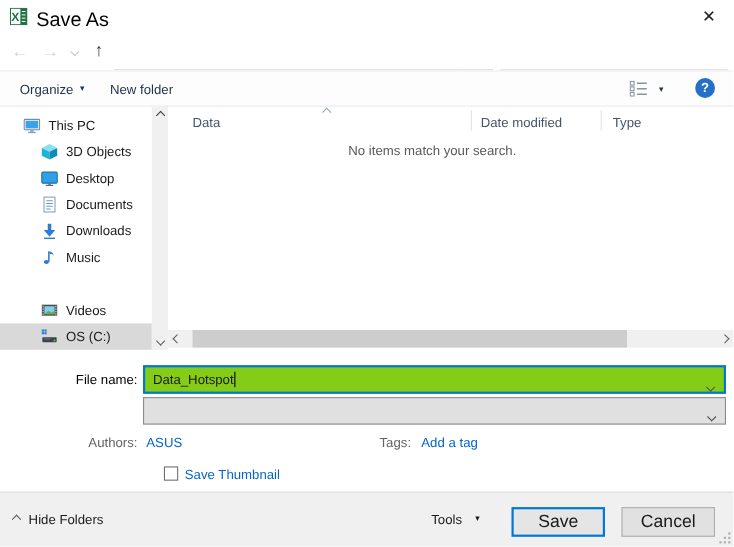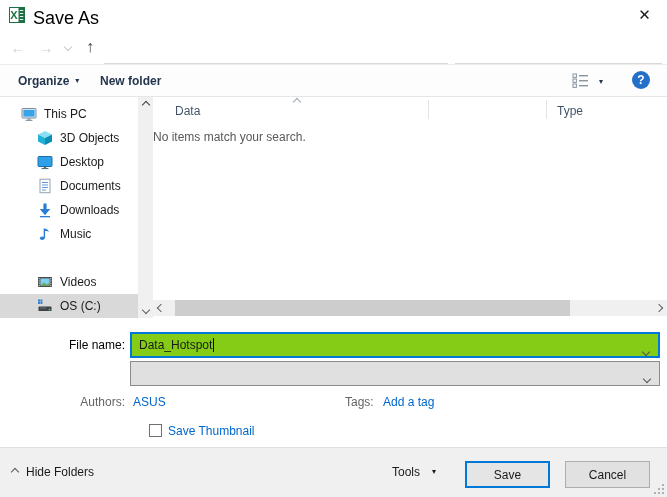--- a/index.html
+++ b/index.html
@@ -31,21 +31,21 @@
   .crumb{color:#1a1a1a;cursor:pointer;white-space:nowrap;}
   .crumb-sep{color:#5a5a5a;font-size:12px;}
   .bc-chevron{margin-left:auto;color:#555;cursor:pointer;}
   .refresh-box{position:absolute;left:420px;top:33px;width:28px;height:27px;border:1px solid #d9d9d9;border-left:none;box-sizing:border-box;display:flex;align-items:center;justify-content:center;color:#3a3a3a;font-size:14px;cursor:pointer;background:#fff;}
   .search-box{position:absolute;left:455px;top:33px;width:207px;height:27px;border:1px solid #d9d9d9;box-sizing:border-box;background:#fff;display:flex;align-items:center;}
   .search-input{flex:1;border:none;outline:none;font-family:inherit;font-size:12px;padding:0 4px 0 8px;color:#1a1a1a;background:transparent;}
   .search-input::placeholder{color:#8f8f8f;}
   .search-mag{width:24px;display:flex;align-items:center;justify-content:center;}
 
   
-  .toolbar{position:absolute;left:0;top:64px;width:667px;height:33px;background:#fdfdfd;border-top:1px solid #ededed;border-bottom:1px solid #e6e6e6;box-sizing:border-box;font-weight:bold;}
+  .toolbar{position:absolute;left:0;top:64px;width:667px;height:33px;background:#fdfdfd;border-top:1px solid #ededed;border-bottom:1px solid #e6e6e6;box-sizing:border-box;}
   .tb-btn{position:absolute;top:0;height:31px;display:flex;align-items:center;gap:6px;color:#24354d;cursor:pointer;}
   .organize{left:18px;}
   .newfolder{left:100px;}
   .tri{font-size:8px;line-height:1;}
   .view-btn{position:absolute;left:572px;top:8px;display:flex;align-items:center;gap:9px;cursor:pointer;color:#52616e;}
   .help-btn{position:absolute;left:632px;top:71px;width:18px;height:18px;border-radius:50%;background:#2470c8;color:#fff;font-weight:bold;font-size:12px;display:flex;align-items:center;justify-content:center;cursor:pointer;}
 
   
   .sidebar{position:absolute;left:0;top:97px;width:138px;height:221px;background:#fff;padding-left:9px;}
   .side-item{position:absolute;left:0;width:138px;height:24px;display:flex;align-items:center;gap:7px;cursor:pointer;box-sizing:border-box;}
@@ -61,21 +61,21 @@
 
   .filelist{position:absolute;left:153px;top:97px;width:514px;height:203px;background:#fff;}
   .col-header{position:absolute;top:3px;height:22px;display:flex;align-items:center;color:#44546a;cursor:pointer;white-space:nowrap;}
   .h-name{left:22px;}
   .h-date{left:284px;}
   .h-type{left:404px;}
   .col-sep{position:absolute;top:3px;height:19px;width:1px;background:#e3e3e3;}
   .sep1{left:275px;}
   .sep2{left:393px;}
   .sort-caret{position:absolute;left:141px;top:2px;color:#9aa6b4;}
-  .empty-msg{position:absolute;left:0;top:33px;width:480px;text-align:left;color:#595959;}
+  .empty-msg{position:absolute;left:0;top:33px;width:480px;text-align:center;color:#595959;}
   .hscroll{position:absolute;left:153px;top:300px;width:514px;height:16px;background:#f0f0f0;}
   .hscroll .arr{position:absolute;top:0;width:16px;height:16px;display:flex;align-items:center;justify-content:center;color:#606060;cursor:pointer;}
   .hscroll .arr.left{left:0;}
   .hscroll .arr.right{right:0;}
   .hscroll .thumb{position:absolute;left:22px;top:0;width:395px;height:16px;background:#cdcdcd;cursor:pointer;}
 
   
   .form-label{position:absolute;left:0;width:125px;text-align:right;color:#000;}
   .lbl-gray{color:#646464;}
   .filename-input{position:absolute;left:130px;top:332px;width:530px;height:26px;box-sizing:border-box;border:2px solid #0078d7;background:#84cc16;display:flex;align-items:center;padding-left:7px;cursor:text;}
@@ -86,21 +86,21 @@
   .link{color:#0066cc;cursor:pointer;}
   .authors-row{position:absolute;top:395px;left:0;width:667px;height:16px;}
   .checkbox{position:absolute;left:149px;top:424px;width:13px;height:13px;border:1px solid #707070;background:#fff;box-sizing:border-box;cursor:pointer;}
   .thumb-label{position:absolute;left:168px;top:424px;color:#0066cc;cursor:pointer;}
 
   
   .footer{position:absolute;left:0;top:447px;width:667px;height:50px;background:#f0f0f0;border-top:1px solid #dfdfdf;box-sizing:border-box;}
   .hide-folders{position:absolute;left:12px;top:17px;display:flex;align-items:center;gap:8px;cursor:pointer;color:#1a1a1a;}
   .hide-folders .chev{color:#5a5a5a;}
   .tools-btn{position:absolute;left:392px;top:17px;display:flex;align-items:center;gap:12px;cursor:pointer;color:#1a1a1a;}
-  .btn{position:absolute;top:13px;width:85px;height:27px;box-sizing:border-box;display:flex;align-items:center;justify-content:center;font-size:12px;cursor:pointer;}
+  .btn{position:absolute;top:13px;width:85px;height:27px;box-sizing:border-box;display:flex;align-items:center;justify-content:center;font-size:16px;cursor:pointer;}
   .btn-save{left:465px;background:#e5e5e5;border:2px solid #0078d7;}
   .btn-cancel{left:565px;background:#e1e1e1;border:1px solid #adadad;}
   .grip{position:absolute;right:3px;bottom:3px;width:10px;height:10px;cursor:nwse-resize;}
   .grip i{position:absolute;width:2px;height:2px;background:#b0b0b0;}
 </style>
 </head>
 <body>
 
 <div class="app">
 
@@ -283,20 +283,21 @@
       </div>
     <div class="arr bot">
         <span class="chev down small"></span>
       </div>
   </div>
 
   <div class="filelist">
     <span class="sort-caret chev up small"></span>
     <div class="col-header h-name">Data</div>
     <div class="col-sep sep1"></div>
+    <div class="col-header h-date">Date modified</div>
     <div class="col-sep sep2"></div>
     <div class="col-header h-type">Type</div>
     <div class="empty-msg">No items match your search.</div>
   </div>
 
   <div class="hscroll">
     <div class="arr left">
         <span class="chev left small"></span>
       </div>
     <div class="thumb"></div>

